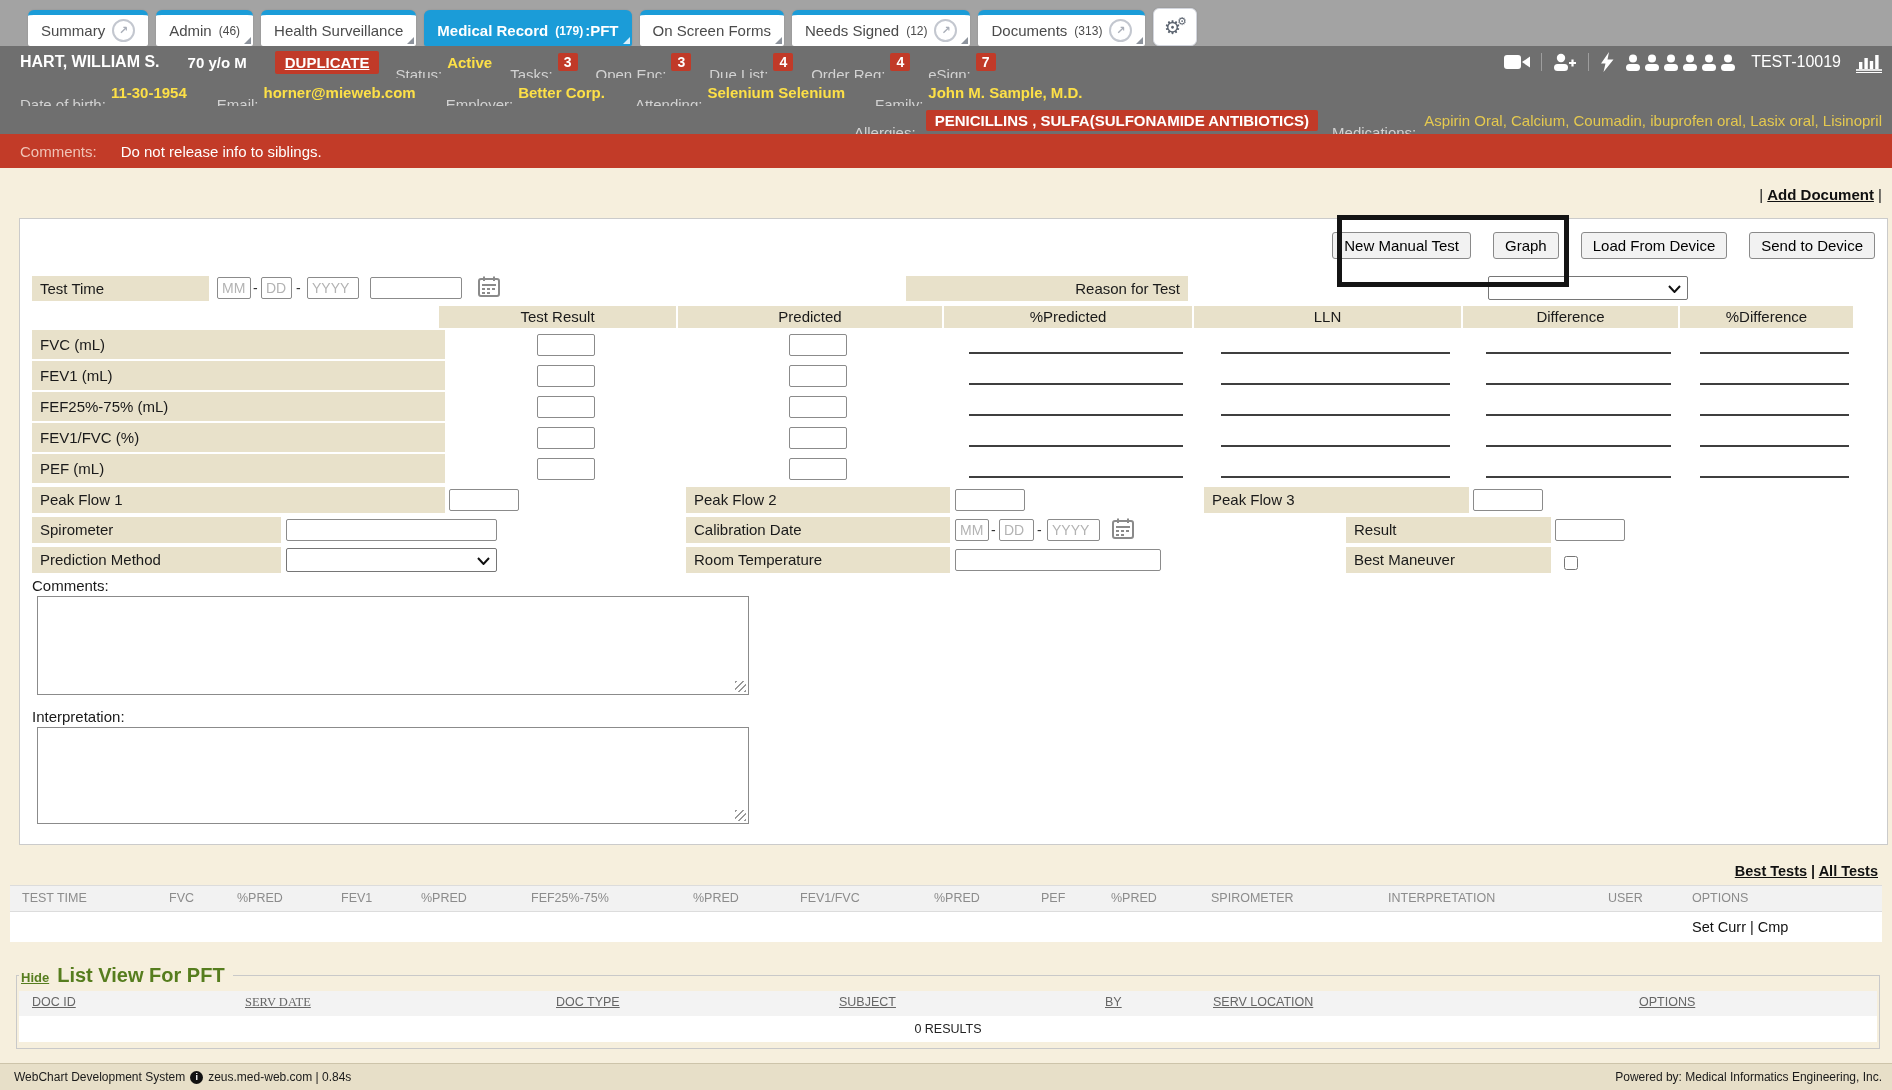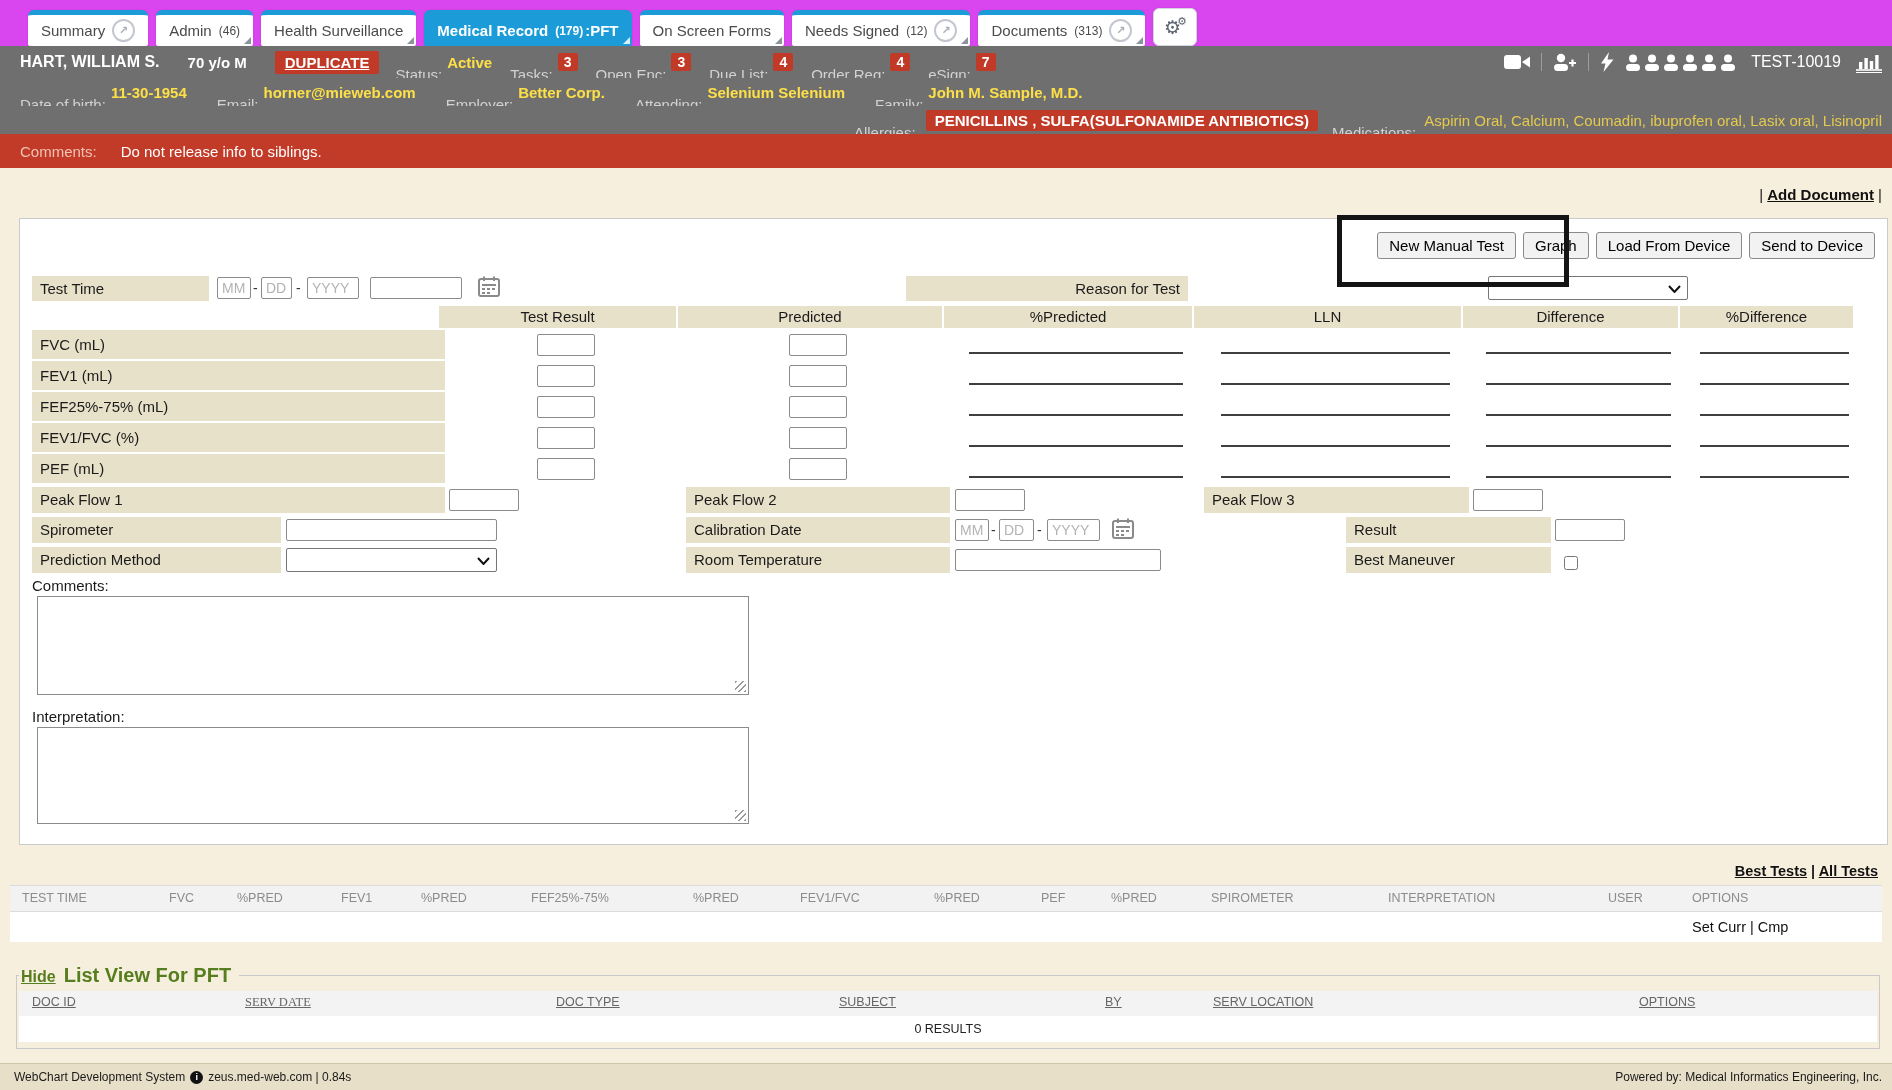--- a/index.html
+++ b/index.html
@@ -1,21 +1,21 @@
 <!DOCTYPE html>
 <html><head>
 <meta charset="utf-8">
 <style>
   html,body{margin:0;padding:0;}
   body{
     width:1892px;height:1090px;position:relative;overflow:hidden;
     background:#f6efdd;font-family:"Liberation Sans",sans-serif;color:#1a1a1a;
   }
   
-  .tabbar{position:absolute;top:0;left:0;width:1892px;height:46px;background:#d946ef;
+  .tabbar{position:absolute;top:0;left:0;width:1892px;height:46px;background:#a3a3a3;
     display:flex;align-items:flex-end;gap:8px;padding-left:28px;box-sizing:border-box;}
   .tab{position:relative;background:#fff;border-radius:6px 6px 2px 2px;height:36px;box-sizing:border-box;
     border-top:5px solid #1b9cd8;display:flex;align-items:center;gap:7px;padding:0 13px;
     color:#4b4b4b;font-size:15px;cursor:pointer;box-shadow:0 0 2px rgba(0,0,0,.12);}
   .tab .count{font-size:12px;}
   .tab.active{background:#1b9cd8;color:#fff;font-weight:bold;}
   .tab.fold::after{content:"";position:absolute;right:2px;bottom:2px;width:0;height:0;
     border-left:7px solid transparent;border-bottom:7px solid #8d939c;}
   .tab.active.fold::after{border-bottom-color:#d8effb;}
   .extlink{width:19px;height:19px;border:2px solid #c3c7cf;border-radius:50%;display:inline-flex;
@@ -51,21 +51,21 @@
   
   .commentsbar{position:absolute;top:134px;left:0;width:1892px;height:34px;background:#c23b28;
     color:#fff;display:flex;align-items:center;font-size:15px;box-sizing:border-box;padding-left:20px;}
   .commentsbar .clbl{color:#f0c3b6;margin-right:24px;}
   
   .content{position:absolute;top:168px;left:0;width:1892px;height:895px;background:#f6efdd;}
   .adddoc{position:absolute;top:18px;right:10px;font-size:15px;}
   .adddoc a{color:#111;text-decoration:underline;font-weight:bold;cursor:pointer;}
   .panel{position:absolute;left:19px;top:50px;width:1869px;height:627px;background:#fff;
     border:1px solid #cbcbcb;box-sizing:border-box;}
-  .btnrow{position:absolute;top:13px;right:12px;display:flex;gap:7px;}
+  .btnrow{position:absolute;top:13px;right:12px;display:flex;gap:22px;}
   .btn{font-family:"Liberation Sans",sans-serif;font-size:15px;padding:4px 11px;background:#f2f2f2;
     border:1px solid #8a8a8a;border-radius:3px;color:#000;cursor:pointer;white-space:nowrap;}
   .blackrect{position:absolute;left:1337px;top:47px;width:222px;height:62px;border:5px solid #141414;
     z-index:40;pointer-events:none;}
   .cell{background:#e8e1ca;position:absolute;font-size:15px;box-sizing:border-box;}
   .lc{padding-left:8px;}
   .inp{position:absolute;border:1px solid #8b8b8b;border-radius:2px;height:22px;box-sizing:border-box;
     font-family:"Liberation Sans",sans-serif;font-size:14px;padding:0 4px;background:#fff;color:#222;}
   .inp::placeholder{color:#b3b3b3;}
   .dash{position:absolute;font-size:14px;color:#333;}
@@ -95,21 +95,21 @@
   .besttests{position:absolute;top:695px;right:14px;font-size:14.5px;font-weight:bold;}
   .besttests a{color:#111;text-decoration:underline;cursor:pointer;}
   .resband{position:absolute;top:717px;left:10px;width:1872px;height:27px;background:#f2f2f2;
     border-top:1px solid #dcdcdc;border-bottom:1px solid #dcdcdc;box-sizing:border-box;}
   .resband span{position:absolute;top:5px;font-size:12.5px;color:#8c8c8c;white-space:nowrap;}
   .resrow{position:absolute;top:744px;left:10px;width:1872px;height:30px;background:#fff;}
   .setcurr{position:absolute;left:1682px;top:0;line-height:30px;font-size:14.5px;color:#111;cursor:pointer;}
   .lv{position:absolute;left:14px;top:796px;width:1864px;box-sizing:border-box;
     border:1px solid #c9c9c9;padding:4px 2px 6px;}
   .lv legend{display:flex;align-items:baseline;gap:8px;padding:0 8px 0 2px;}
-  .hidelink{color:#567d1e;font-size:16px;font-weight:bold;text-decoration:underline;cursor:pointer;}
+  .hidelink{color:#567d1e;font-size:13px;font-weight:bold;text-decoration:underline;cursor:pointer;}
   .lvtitle{color:#567d1e;font-size:20px;font-weight:bold;}
   .docheader{position:relative;height:25px;background:#f3f3f3;}
   .docheader span{position:absolute;top:4px;font-size:12.5px;color:#666;text-decoration:underline;
     cursor:pointer;white-space:nowrap;}
   .docrow{height:26px;background:#fff;text-align:center;font-size:12.5px;line-height:26px;color:#222;}
   
   .footer{position:absolute;top:1063px;left:0;width:1892px;height:27px;background:#e7dfc8;
     border-top:1px solid #cdc4aa;box-sizing:border-box;display:flex;align-items:center;
     font-size:12px;color:#1a1a1a;padding:0 10px 0 14px;}
   .infoicon{width:13px;height:13px;border-radius:50%;background:#111;color:#fff;font-size:9px;

